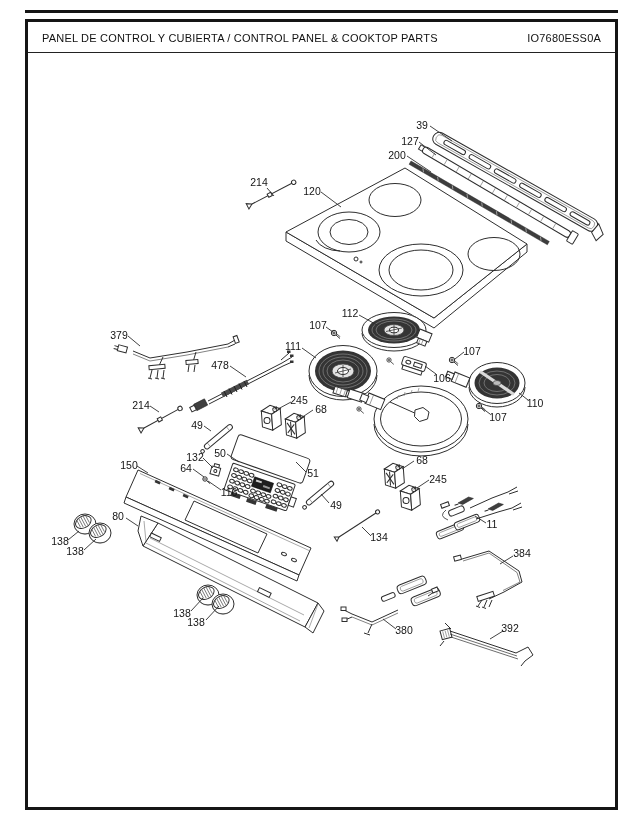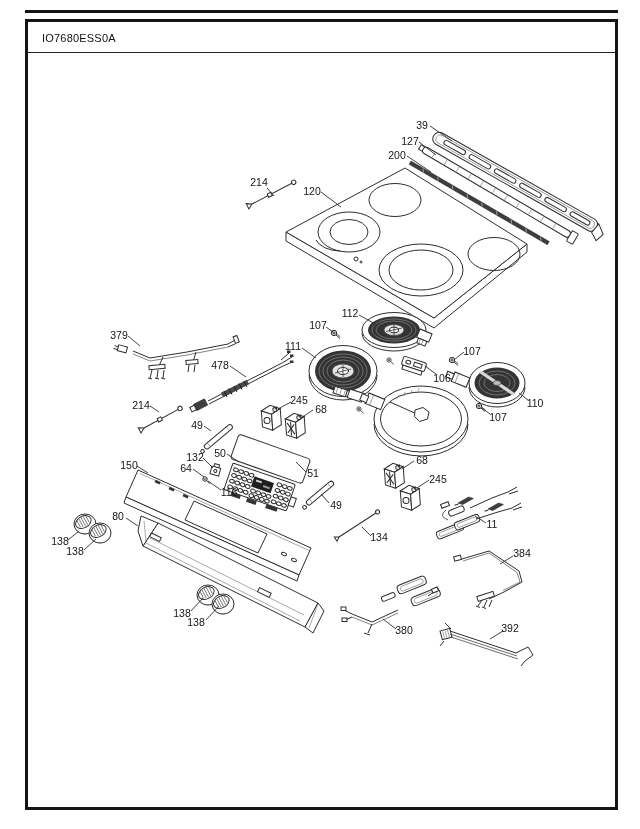--- a/index.html
+++ b/index.html
@@ -22,20 +22,21 @@
   svg .ld{stroke:#2e2e2e;stroke-width:.9;}
   svg .pl{font-family:"Liberation Sans",sans-serif;font-size:10.5px;fill:#141414;text-anchor:middle;}
 </style>
 </head>
 <body>
 
 <div class="page">
   <div class="top-rule"></div>
   <div class="frame">
     <div class="hdr">
+      <span class="title">PANEL DE CONTROL Y CUBIERTA / CONTROL PANEL &amp; COOKTOP PARTS</span>
       <span class="doc">IO7680ESS0A</span>
     </div>
   </div>
 
   <svg class="art" viewBox="0 0 640 829">
 
     <g transform="translate(437,130) rotate(29.5)">
       <rect x="0" y="0" width="187" height="13" rx="6" class="fw"></rect>
       <rect x="3" y="2.2" width="181" height="8.6" rx="4" class="thin"></rect>
       <rect x="12" y="4.2" width="24" height="4.6" rx="2.2" class="fw" stroke-width=".7"></rect>

